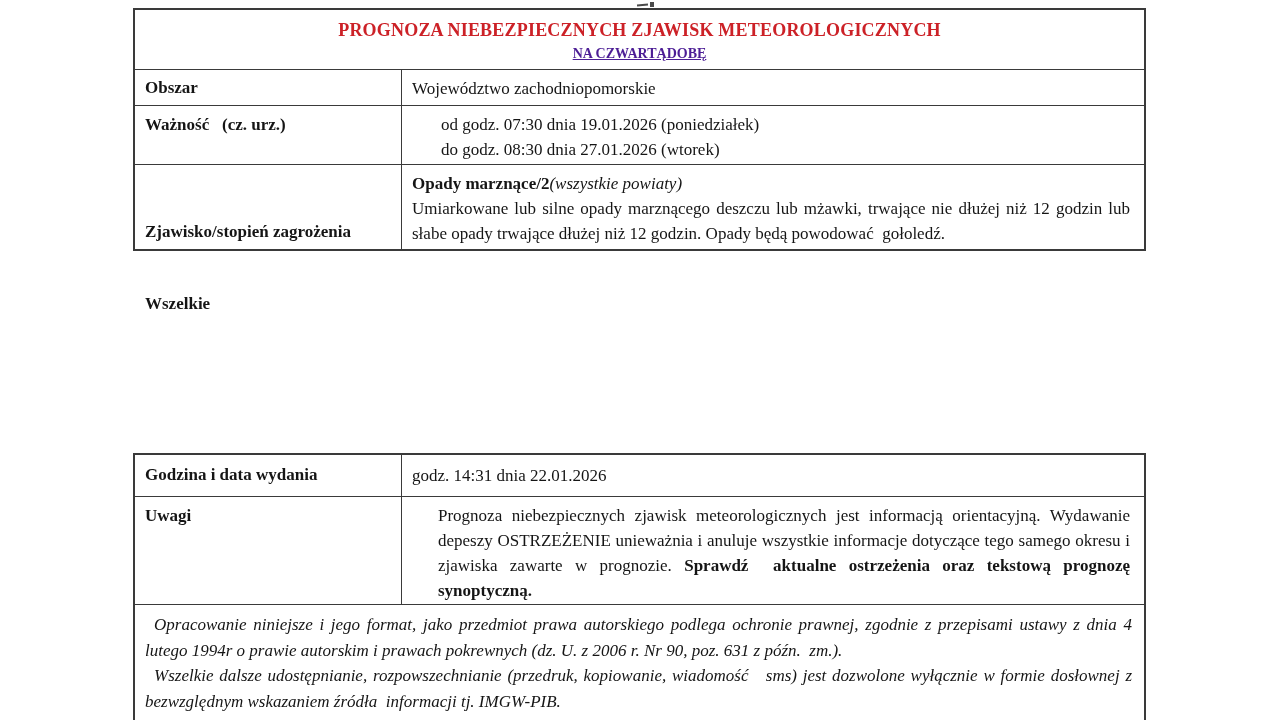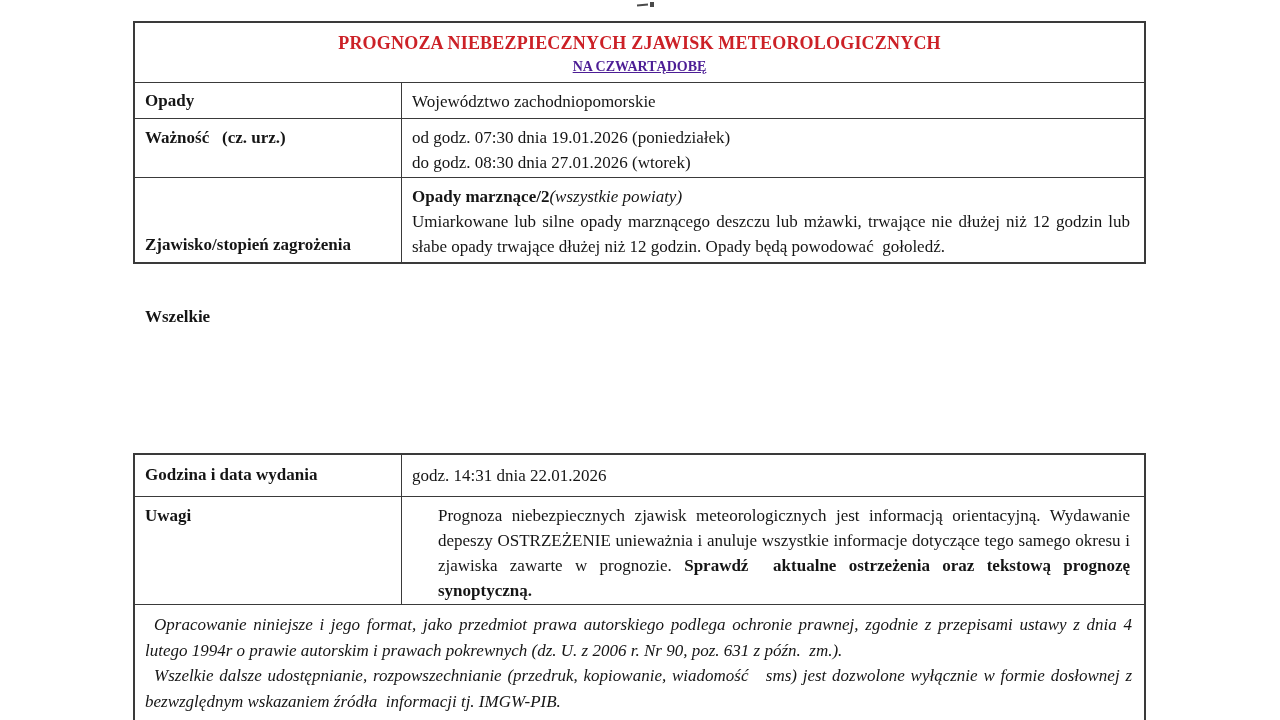--- a/index.html
+++ b/index.html
@@ -13,21 +13,21 @@
   }
   .page { position: absolute; inset: 0; filter: blur(0.25px); }
 
   .doc-table {
     position: absolute;
     left: 133px;
     width: 1013px;
     border: 2px solid #3a3a3a;
     background: #fff;
   }
-  #table1 { top: 21px; }
+  #table1 { top: 8px; }
   #table2 { top: 453px; }
 
   .row { display: flex; border-top: 1.5px solid #3a3a3a; }
   .row:first-child { border-top: none; }
 
   .cell { padding: 5px 10px 4px 10px; }
   .label-cell {
     width: 267px;
     flex: 0 0 267px;
     border-right: 1.5px solid #3a3a3a;
@@ -60,21 +60,21 @@
   }
   .title-black {
     color: #4c1d95;
     font-weight: bold;
     font-size: 14px;
     text-decoration: underline;
   }
 
   
   .r-area    { height: 36px; }
-  .r-valid   { height: 59px; }
+  .r-valid   { height: 59px; gap: 29px; }
   .r-phenom  { height: 85px; }
   .r-issued  { height: 41px; }
   .r-remarks { height: 108px; gap: 26px; }
   .r-area .value-cell,  .r-area .label-cell  { padding-top: 6px; }
   .r-issued .value-cell, .r-issued .label-cell { padding-top: 8px; }
 
   .just { text-align: justify; }
   .b { font-weight: bold; }
   .i { font-style: italic; }
 
@@ -102,21 +102,21 @@
   <span class="artifact a2"></span>
 
   <div class="doc-table" id="table1">
 
     <div class="row title-row" style="display:block;">
       <div class="title-red">PROGNOZA NIEBEZPIECZNYCH ZJAWISK METEOROLOGICZNYCH</div>
       <div class="title-black">NA CZWARTĄDOBĘ</div>
     </div>
 
     <div class="row r-area">
-      <div class="cell label-cell">Opady</div>
+      <div class="cell label-cell">Obszar</div>
       <div class="cell value-cell">Województwo zachodniopomorskie</div>
     </div>
 
     <div class="row r-valid">
       <div class="cell label-cell">Ważność&nbsp;&nbsp;&nbsp;(cz. urz.)</div>
       <div class="cell value-cell">
         <div>od godz. 07:30 dnia 19.01.2026 (poniedziałek)</div>
         <div>do godz. 08:30 dnia 27.01.2026 (wtorek)</div>
       </div>
     </div>

